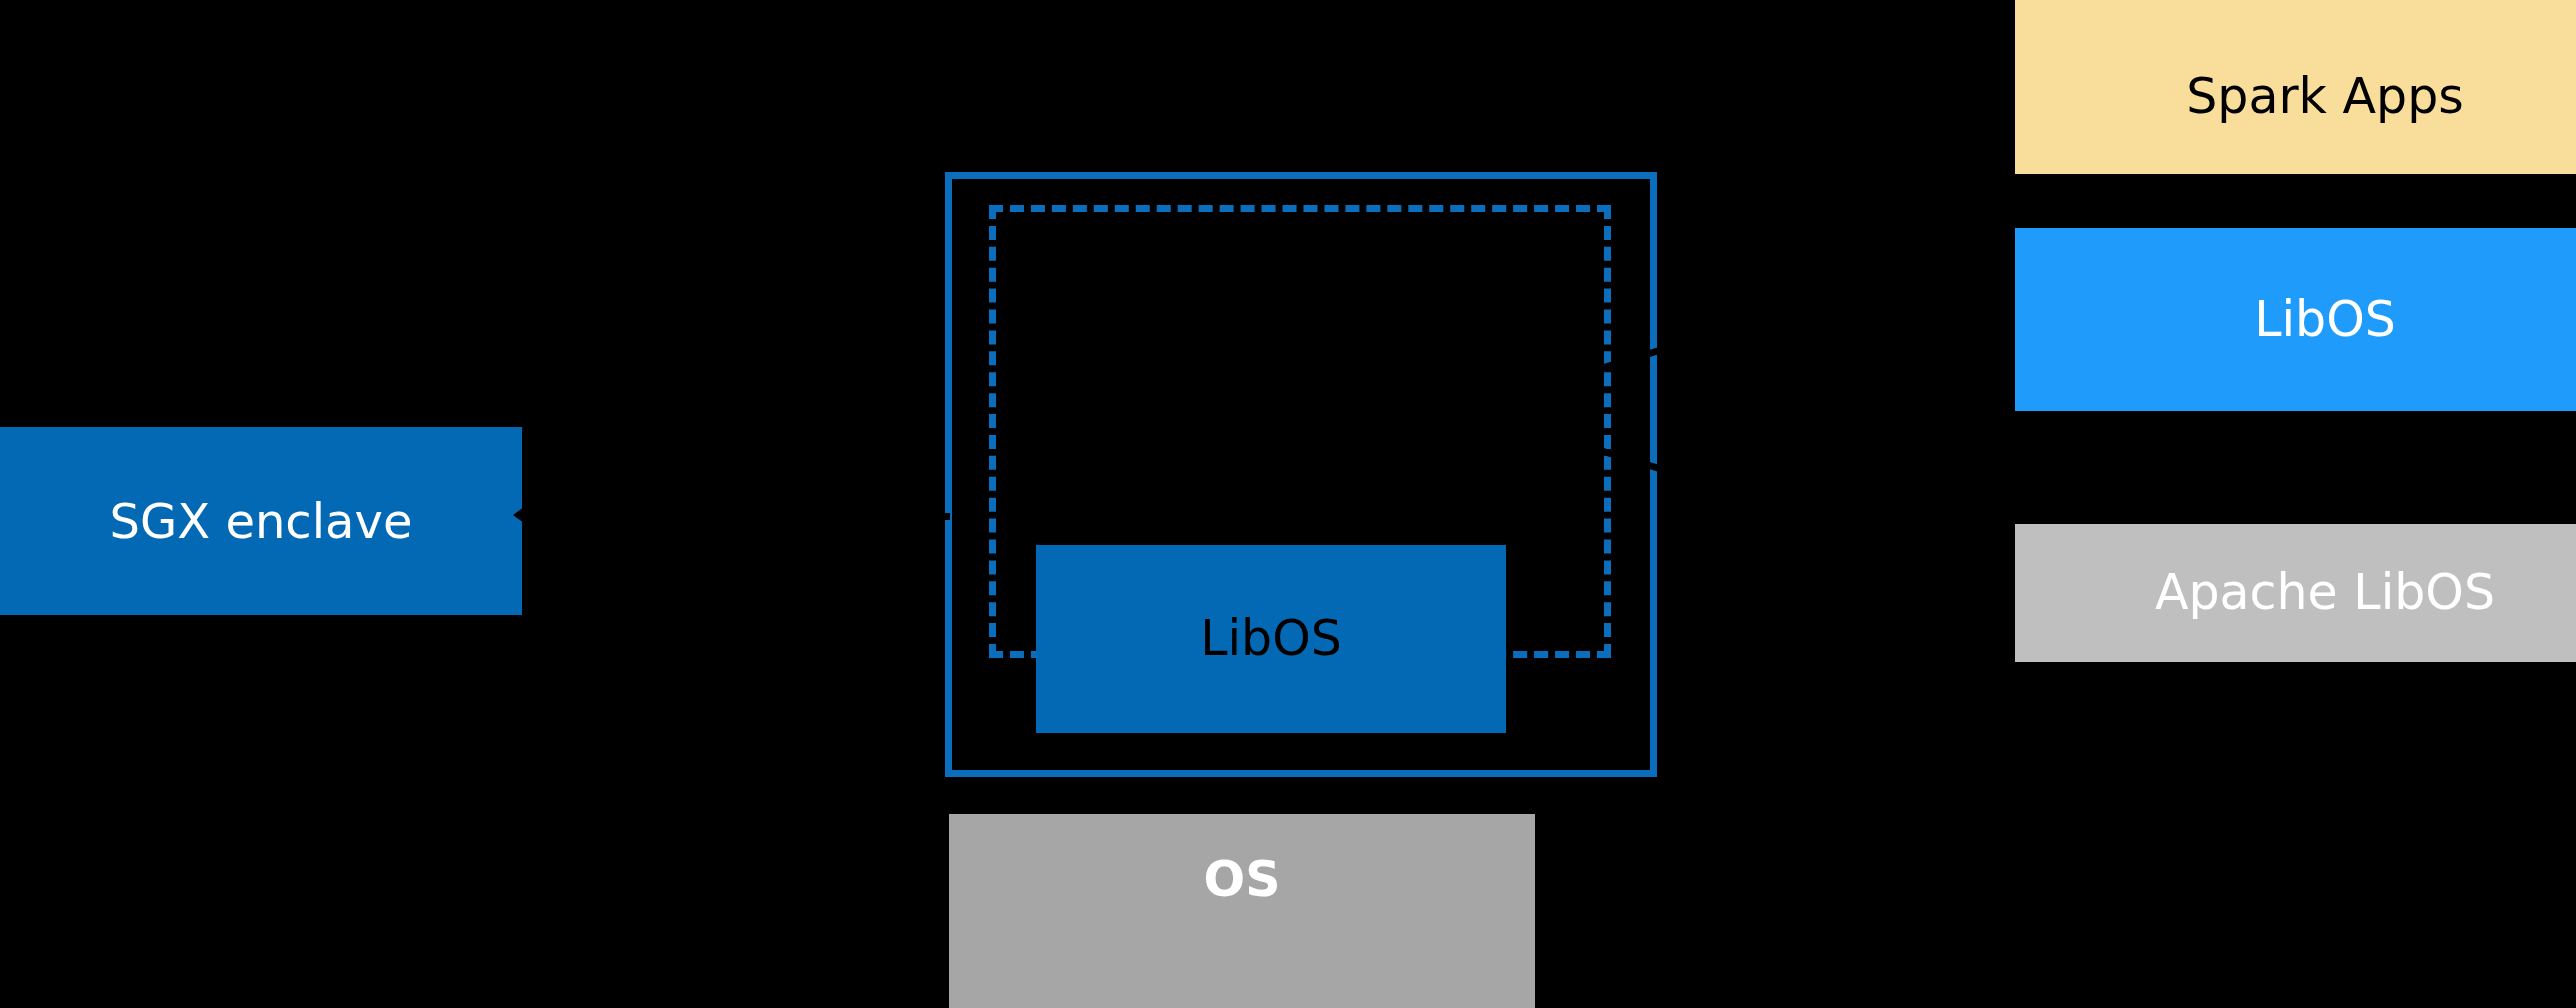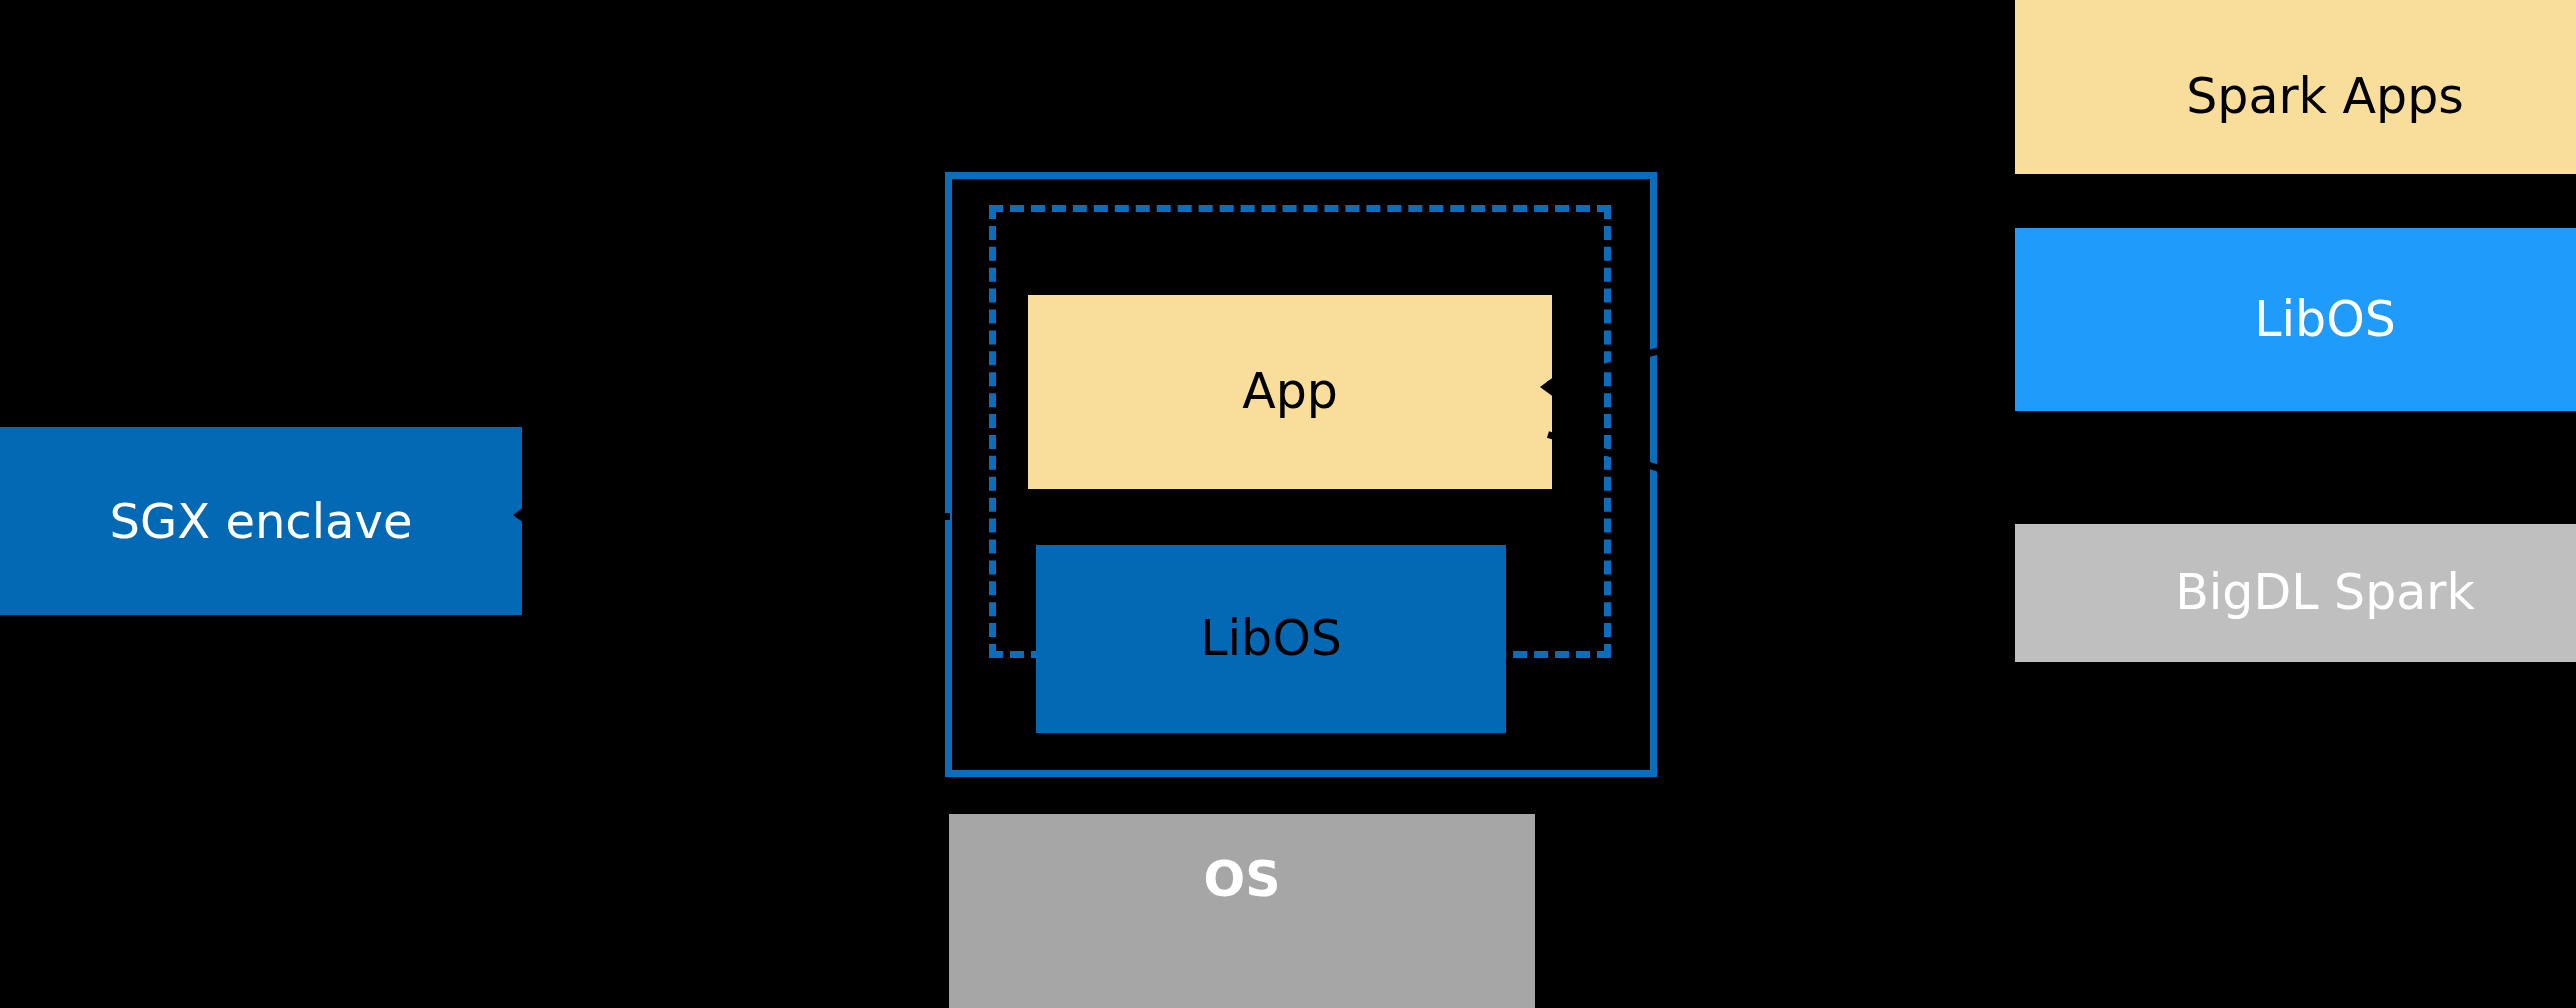--- a/index.html
+++ b/index.html
@@ -184,42 +184,39 @@
 <div id="stage">
 
   <div class="box" id="sgx-enclave-box">
     <span class="box-label">SGX enclave</span>
   </div>
 
   <div id="enclave-outer-frame"></div>
 
   <div id="enclave-dashed-frame"></div>
 
-  <div class="box" id="app-box">
-    <span class="box-label">App</span>
-  </div>
 
   <div class="box" id="libos-box">
     <span class="box-label">LibOS</span>
   </div>
 
   <div class="box" id="os-box">
     <span class="box-label">OS</span>
   </div>
 
   <div class="box" id="user-apps-box">
     <span class="box-label">Spark Apps</span>
   </div>
 
   <div class="box" id="bigdl-box">
     <span class="box-label">LibOS</span>
   </div>
 
   <div class="box" id="apache-spark-box">
-    <span class="box-label">BigDL Spark</span>
+    <span class="box-label">Apache LibOS</span>
   </div>
 
   <div class="connector" id="connector-sgx-line"></div>
   <div class="arrowhead" id="sgx-arrowhead"></div>
 
   <div class="connector" id="connector-app-line"></div>
   <div class="connector" id="connector-libos-line"></div>
   <div class="arrowhead" id="app-arrowhead"></div>
 
 </div>

